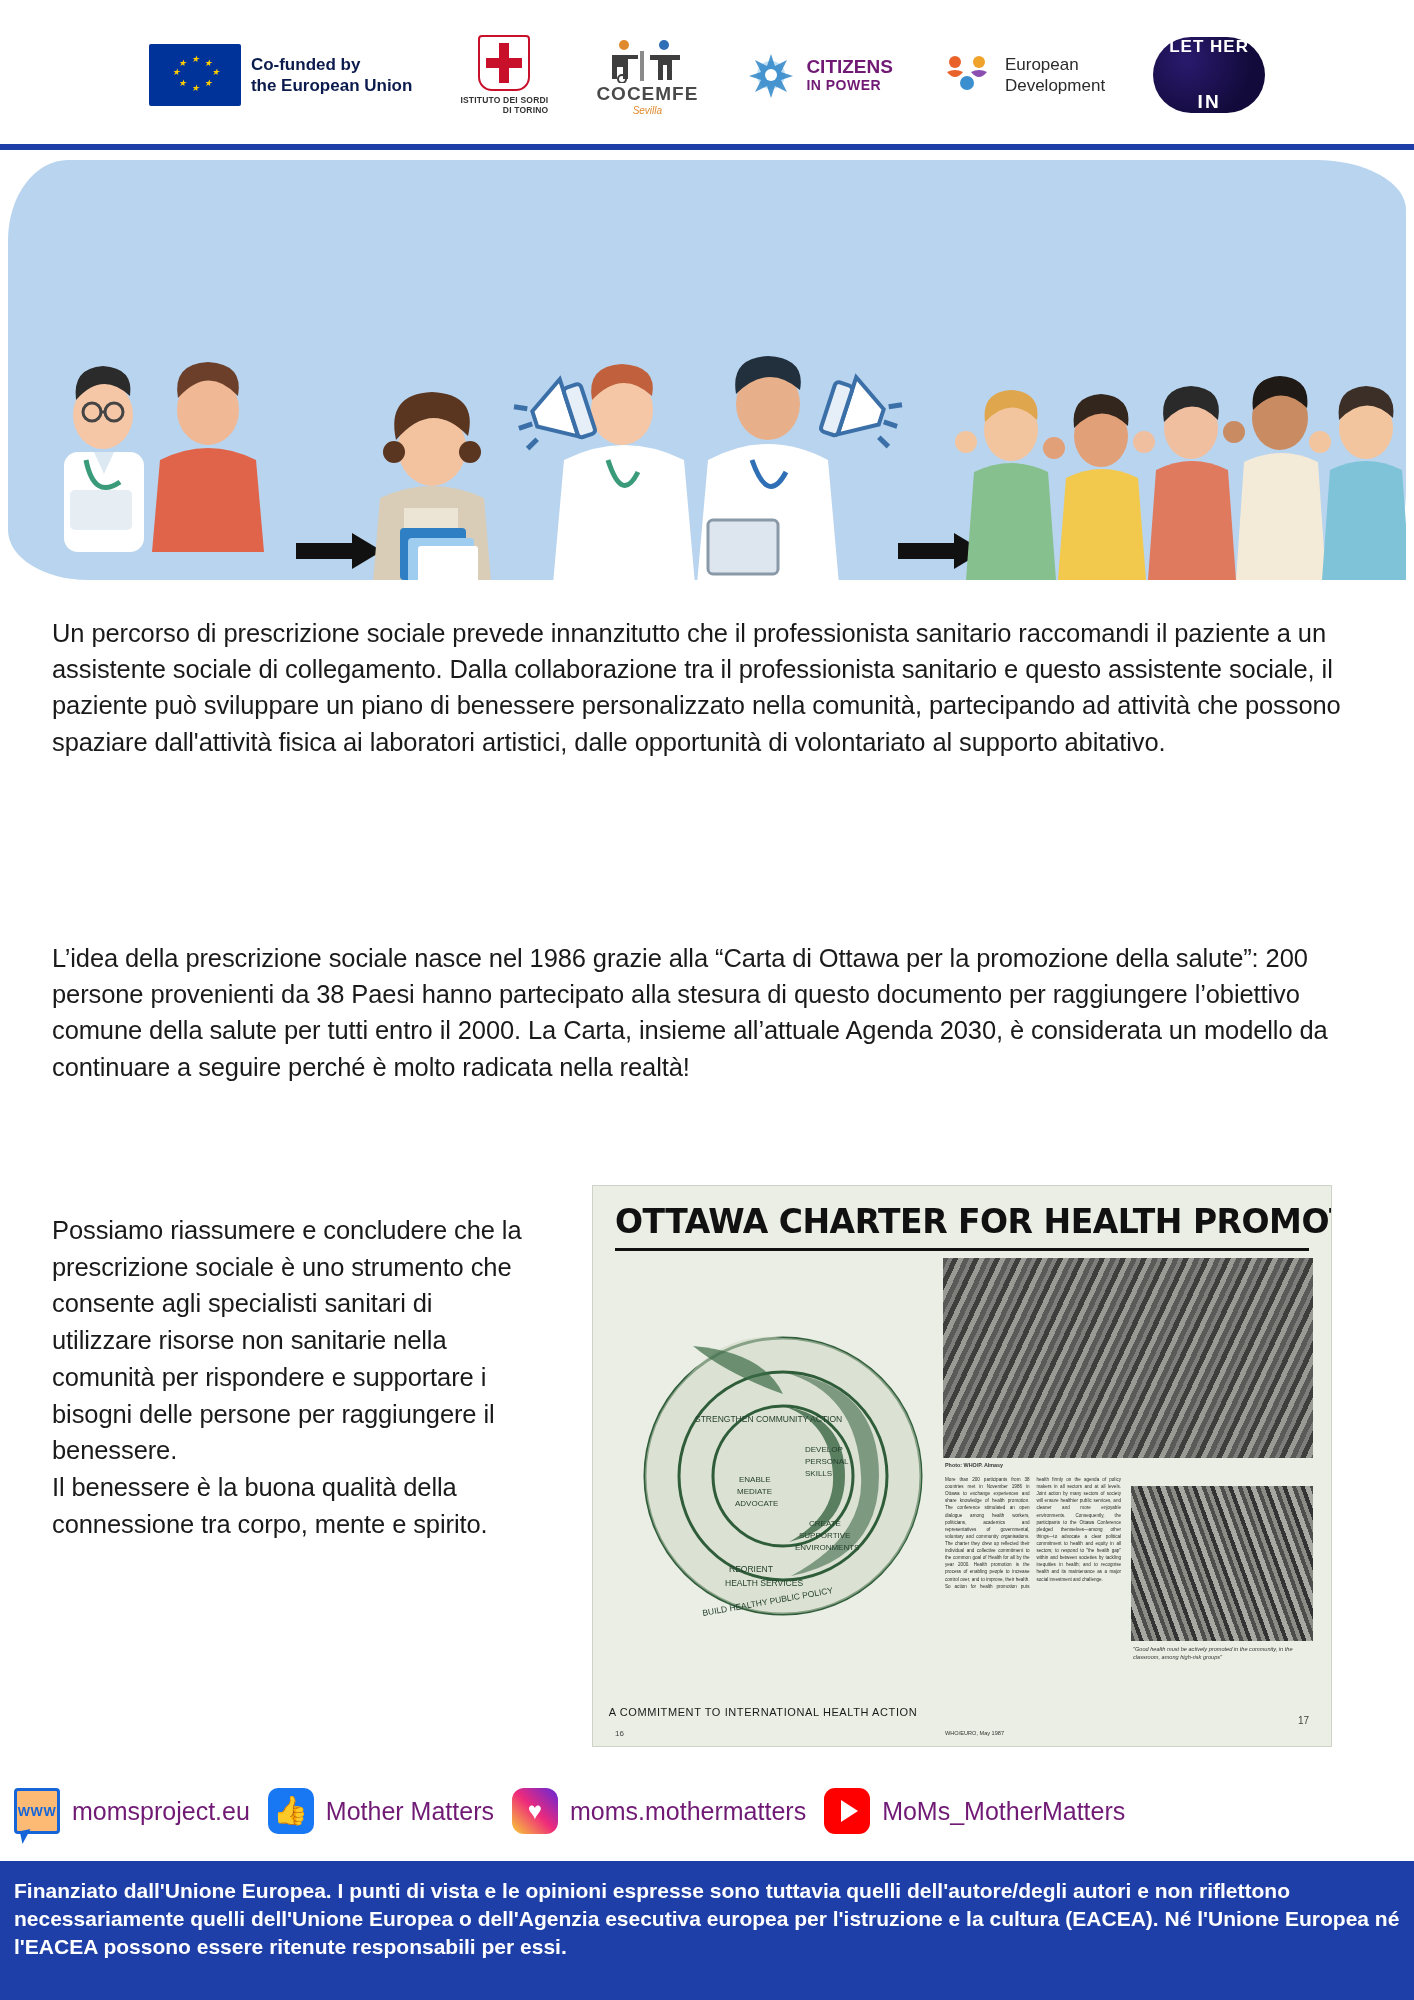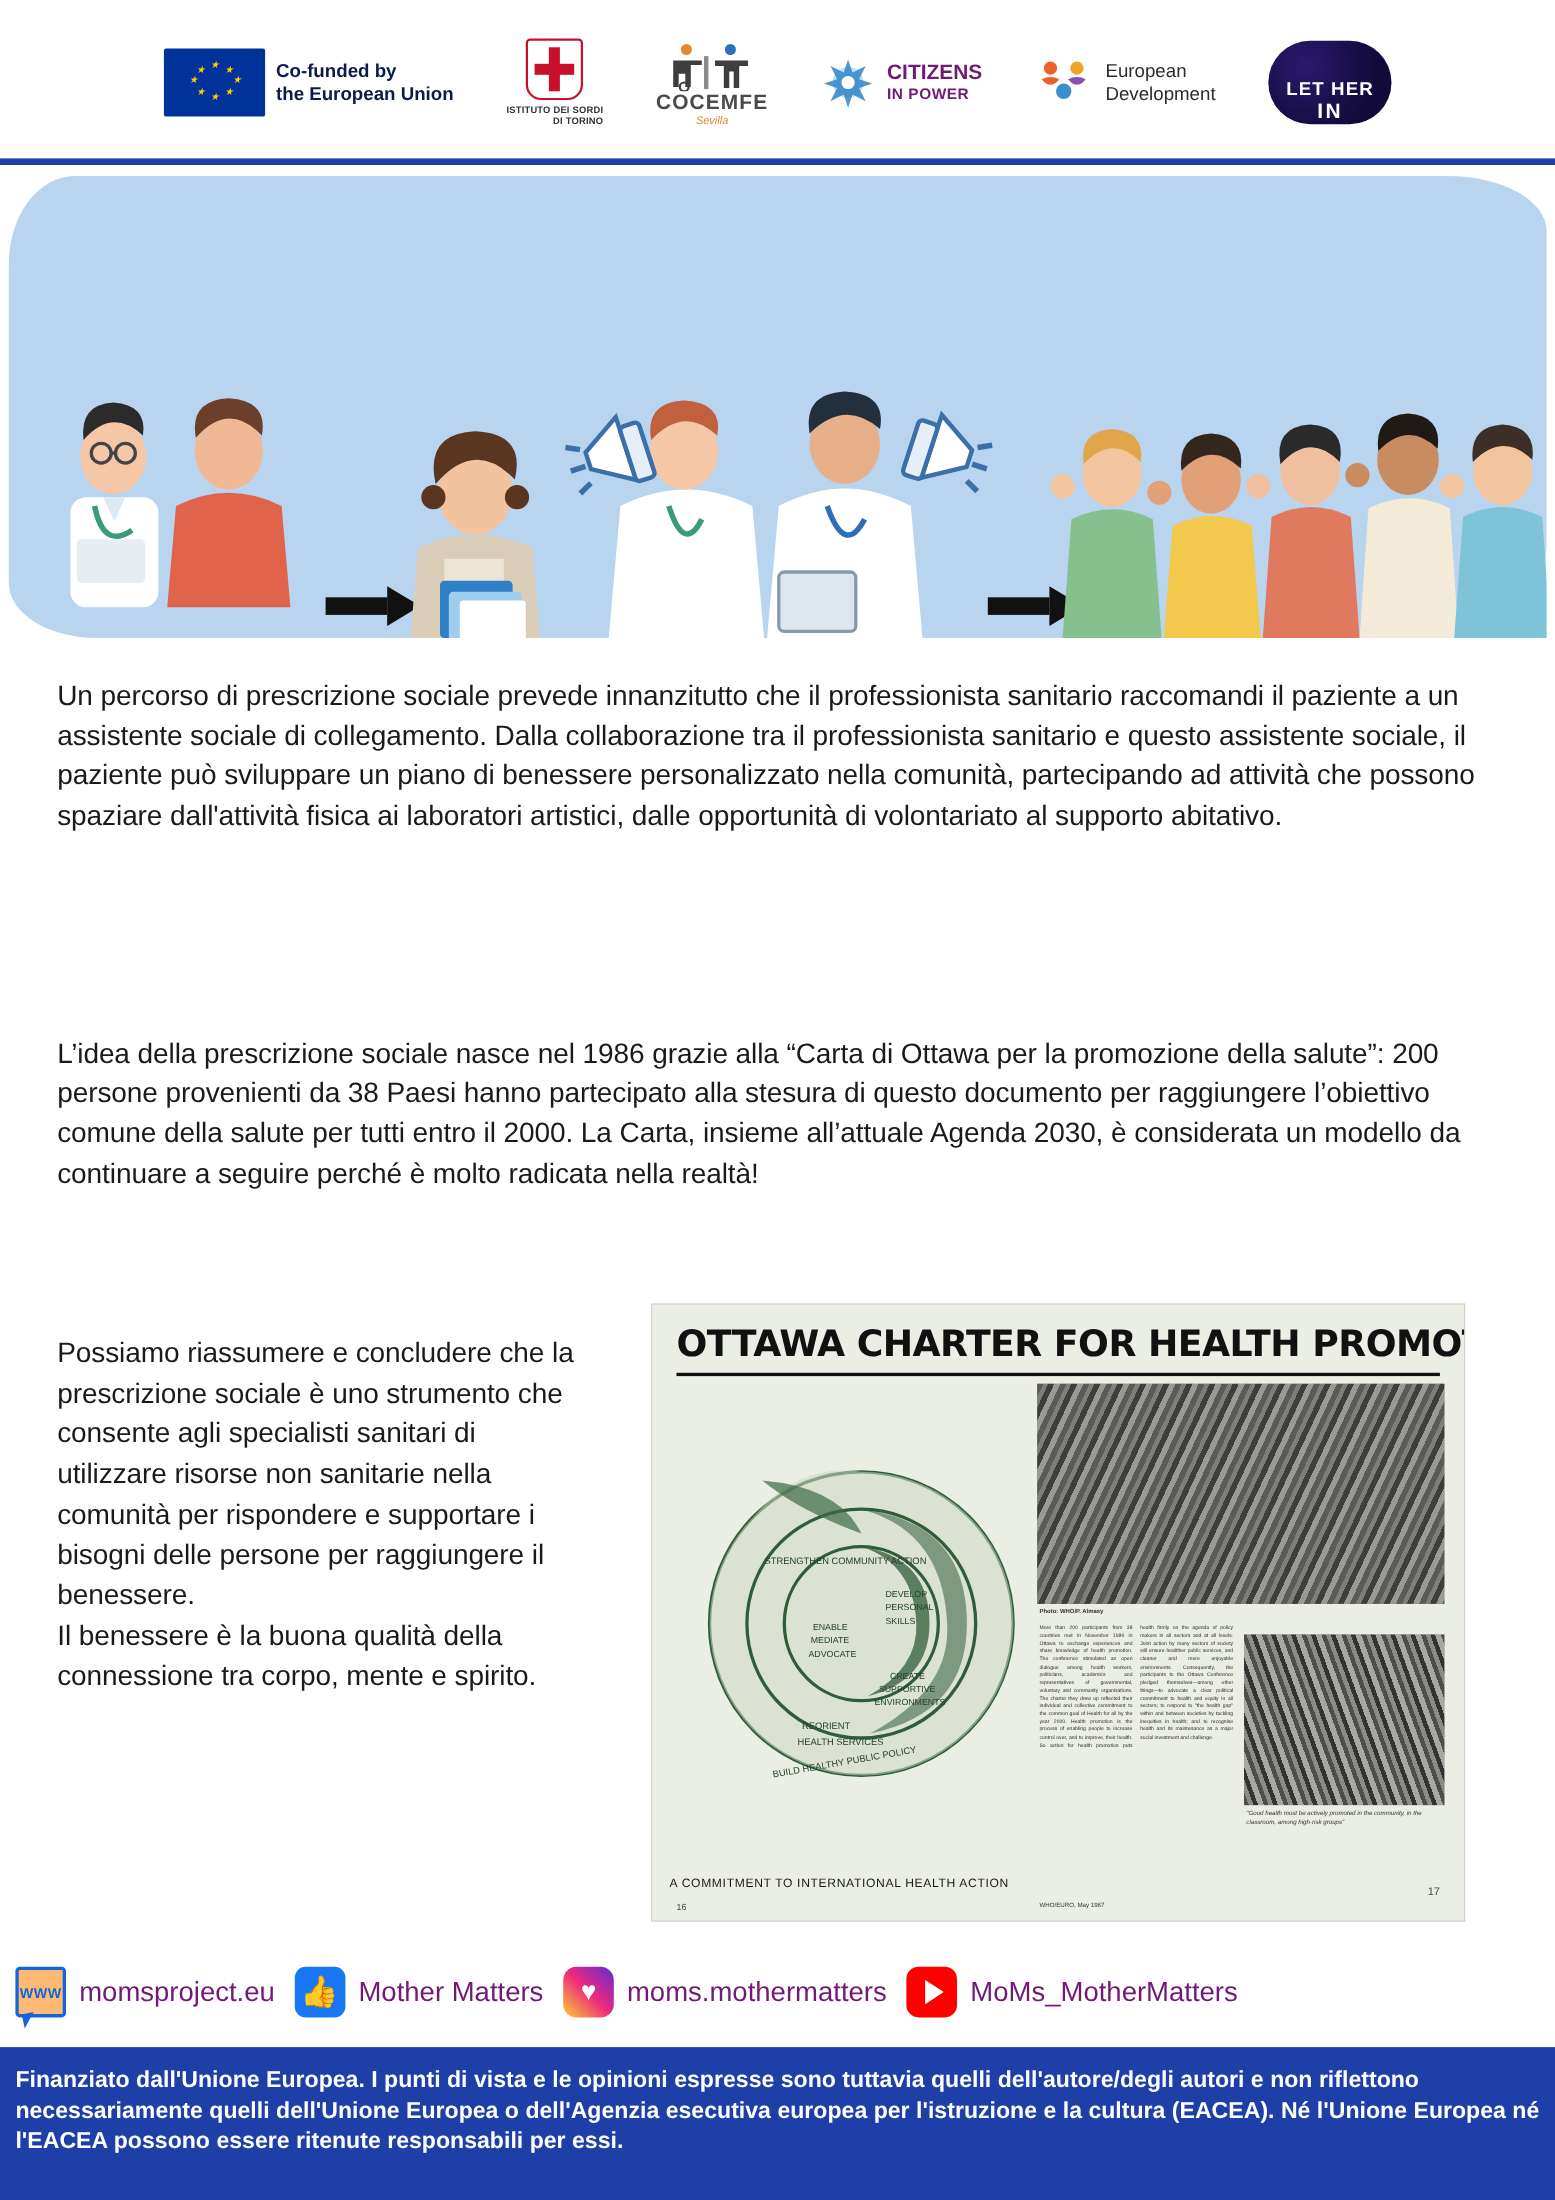--- a/index.html
+++ b/index.html
@@ -113,21 +113,21 @@
   .ed-mark { width: 54px; height: 50px; position: relative; }
   .ed-text { font-size: 17px; color: #2b2b2b; line-height: 1.25; }
 
   
   .lhi {
     width: 112px; height: 76px;
     border-radius: 40px;
     background: radial-gradient(circle at 30% 30%, #2a1a6e 0%, #120a3a 70%);
     color: #fff;
     display: flex; flex-direction: column;
-    align-items: center; justify-content: flex-end;
+    align-items: center; justify-content: space-between;
     font-weight: bold;
   }
   .lhi .r1 { font-size: 17px; letter-spacing: 1px; }
   .lhi .r2 { font-size: 19px; letter-spacing: 2px; }
 
   
   .hero {
     position: absolute;
     top: 160px; left: 8px;
     width: 1398px; height: 420px;

